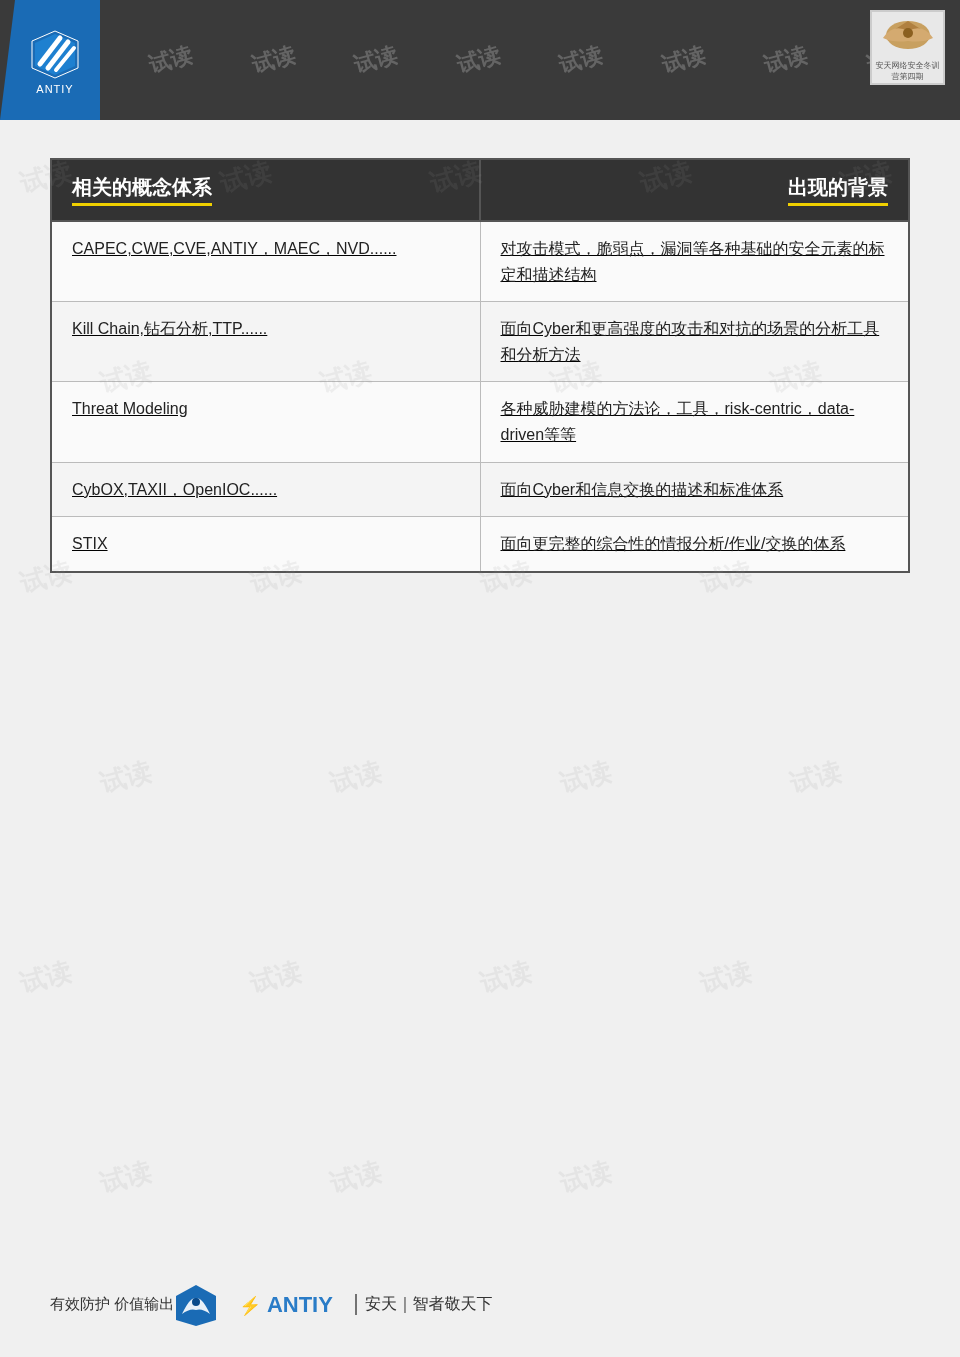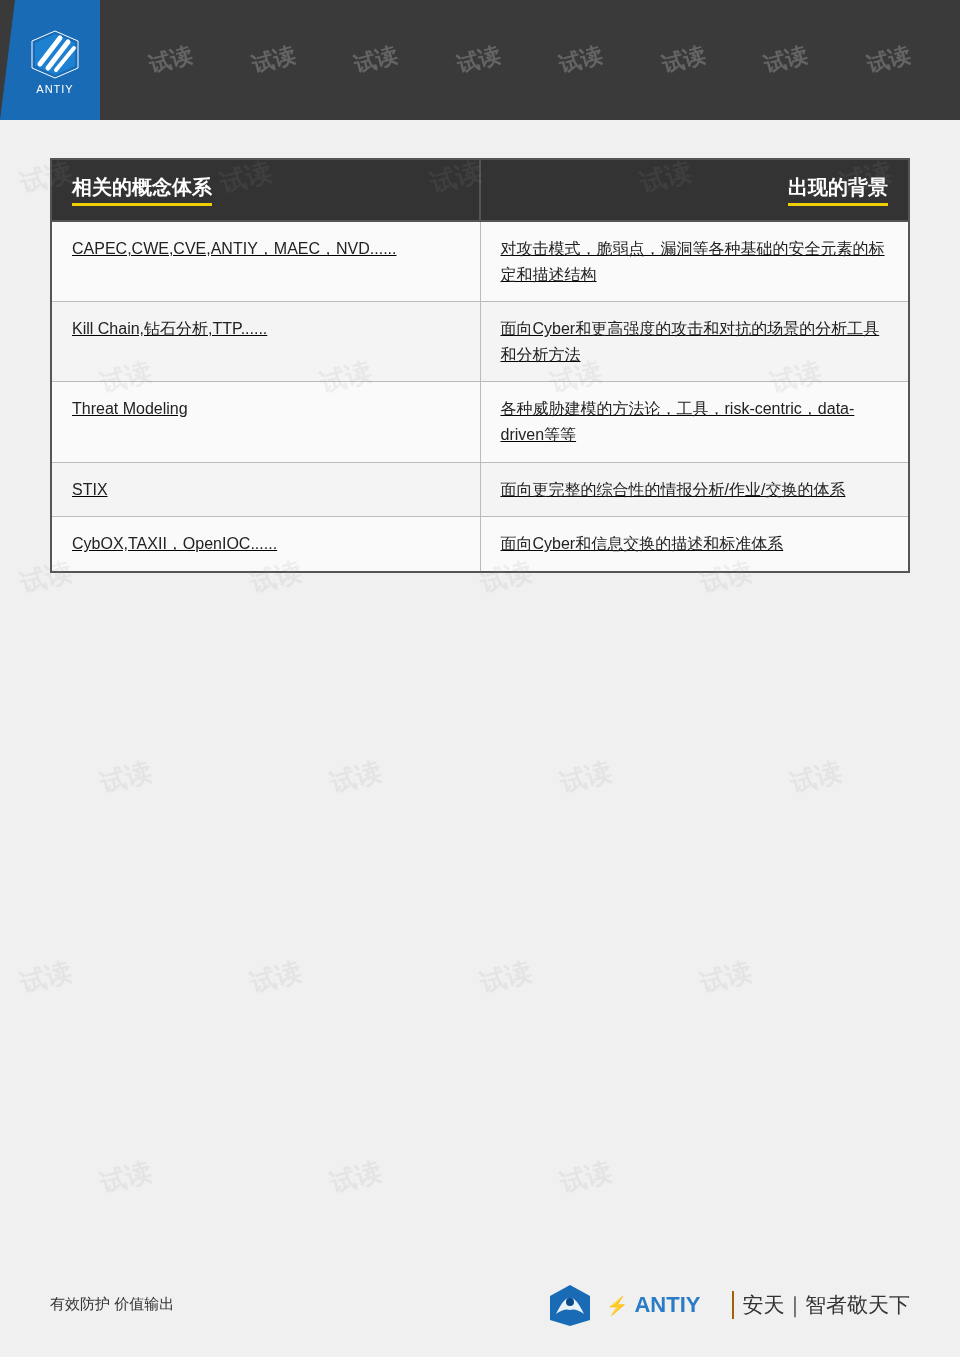--- a/index.html
+++ b/index.html
@@ -184,47 +184,46 @@
       padding-bottom: 2px;
     }
 
     
     .footer {
       position: absolute;
       bottom: 30px;
       left: 50px;
       right: 50px;
       display: flex;
-      justify-content: space-between;
       align-items: center;
     }
 
     .footer-left {
       font-size: 15px;
       color: #333;
     }
 
     .footer-right {
       display: flex;
       align-items: center;
-      gap: 14px;
+      gap: 20px;
     }
 
     .footer-brand {
       font-size: 22px;
       font-weight: bold;
       color: #2a7cc7;
     }
 
     .footer-brand-cn {
-      font-size: 21px;
+      font-size: 16px;
       color: #333;
-      border-left: 2px solid #a16207;
+      border-left: 2px solid #737373;
       padding-left: 8px;
-      margin-left: 18px;
+      margin-left: 2px;
     }
 
     .antiy-bird {
       width: 45px;
       height: 45px;
     }
   </style>
 </head>
 <body>
 
@@ -246,20 +245,35 @@
     <span class="watermark-text">试读</span>
     <span class="watermark-text">试读</span>
     <span class="watermark-text">试读</span>
     <span class="watermark-text">试读</span>
     <span class="watermark-text">试读</span>
     <span class="watermark-text">试读</span>
     <span class="watermark-text">试读</span>
     <span class="watermark-text">试读</span>
   </div>
 
+  <div class="top-right-brand">
+    <div class="brand-logo-box">
+      <div class="brand-logo-inner">
+        <svg width="60" height="45" viewBox="0 0 60 45">
+
+          <ellipse cx="30" cy="22" rx="22" ry="14" fill="#c8a060"></ellipse>
+          <polygon points="8,22 30,8 52,22 30,16" fill="#b08040"></polygon>
+
+          <path d="M5,25 Q15,10 30,18 Q45,10 55,25 Q45,30 30,28 Q15,30 5,25Z" fill="#d4aa70"></path>
+          <circle cx="30" cy="20" r="5" fill="#8b6020"></circle>
+        </svg>
+        <div style="font-size:8px; color:#555; text-align:center;">安天网络安全冬训营第四期</div>
+      </div>
+    </div>
+  </div>
 </div>
 
 <div class="page-watermarks" id="page-wm-container">
     <span class="pw" style="top: 160px; left: 20px;">试读</span>
     <span class="pw" style="top: 160px; left: 220px;">试读</span>
     <span class="pw" style="top: 160px; left: 430px;">试读</span>
     <span class="pw" style="top: 160px; left: 640px;">试读</span>
     <span class="pw" style="top: 160px; left: 840px;">试读</span>
     <span class="pw" style="top: 360px; left: 100px;">试读</span>
     <span class="pw" style="top: 360px; left: 320px;">试读</span>
@@ -301,26 +315,26 @@
         </tr>
         <tr>
           <td class="left-cell">Kill Chain,钻石分析,TTP......</td>
           <td class="right-cell">面向Cyber和更高强度的攻击和对抗的场景的分析工具和分析方法</td>
         </tr>
         <tr>
           <td class="left-cell">Threat Modeling</td>
           <td class="right-cell">各种威胁建模的方法论，工具，risk-centric，data-driven等等</td>
         </tr>
         <tr>
+          <td class="left-cell">CybOX,TAXII，OpenIOC......</td>
+          <td class="right-cell">面向Cyber和信息交换的描述和标准体系</td>
+        </tr>
+        <tr>
           <td class="left-cell">STIX</td>
           <td class="right-cell">面向更完整的综合性的情报分析/作业/交换的体系</td>
-        </tr>
-        <tr>
-          <td class="left-cell">CybOX,TAXII，OpenIOC......</td>
-          <td class="right-cell">面向Cyber和信息交换的描述和标准体系</td>
         </tr>
       </tbody>
   </table>
 </div>
 
 <div class="footer">
   <div class="footer-left">有效防护 价值输出</div>
   <div class="footer-right">
     <svg class="antiy-bird" viewBox="0 0 45 45">
       <polygon points="22,3 42,14 42,38 22,44 2,38 2,14" fill="#1a6bb5"></polygon>

